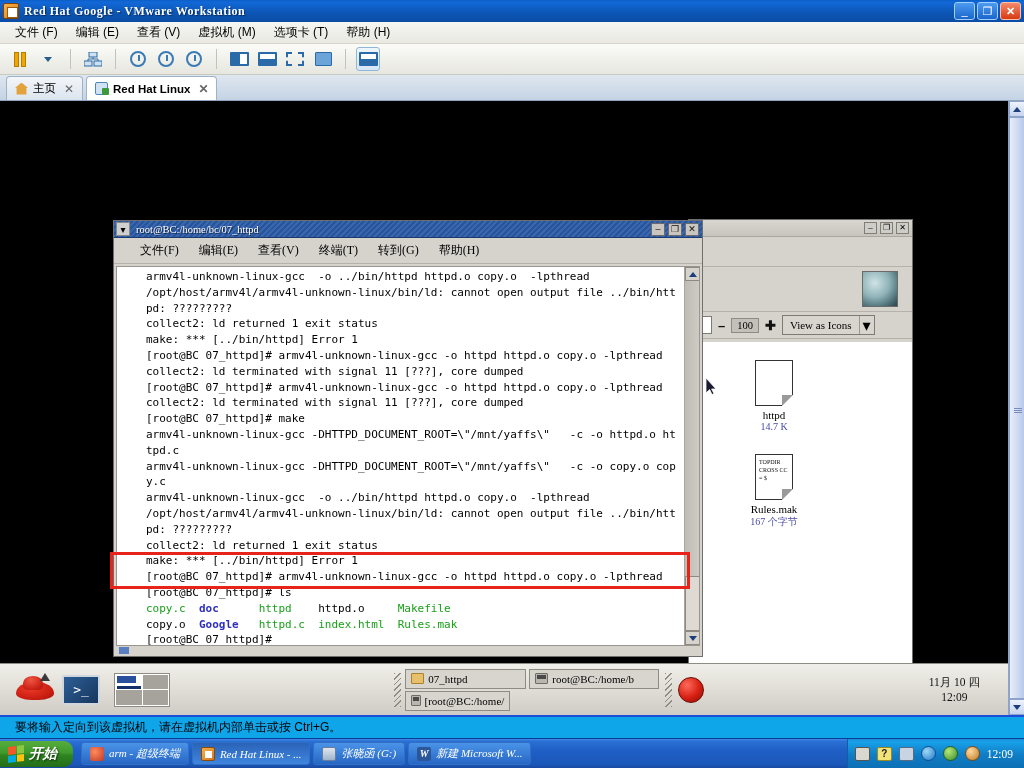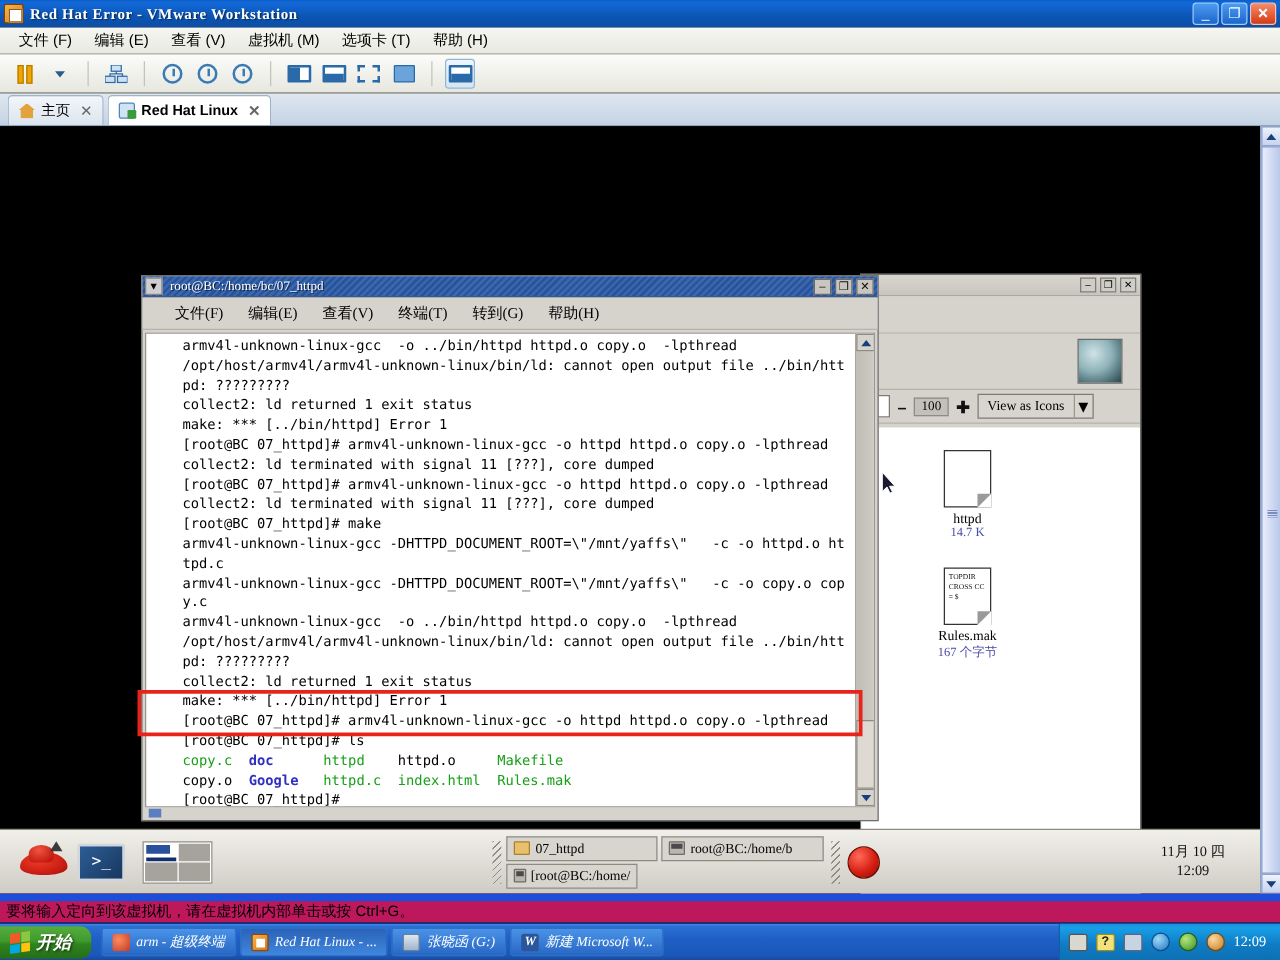--- a/index.html
+++ b/index.html
@@ -222,22 +222,22 @@
   .gdivider2{ width:7px; height:34px; margin-left:6px;
     background:repeating-linear-gradient(135deg,#8e8b85 0 1px, transparent 1px 4px);}
   .shutdown{ width:26px;height:26px;margin-left:6px;border-radius:50%;
     background:radial-gradient(circle at 34% 30%, #ff6a5a 0%, #d61f12 55%, #8b0d05 100%);
     border:1px solid #6b0c06;}
   .gclock{ margin-left:auto; margin-right:28px; text-align:center; font-size:11.5px;
     font-family:"Liberation Serif",serif; color:#111; line-height:15px;}
 
   
   .vm-status{ position:absolute; left:0; top:715px; width:1024px; height:23px;
-    background:#be185d; border-top:6px solid #1d4ed8; display:flex; align-items:center;
-    padding-left:5px; font-size:12px; color:#000;}
+    background:#0ea5e9; border-top:2px solid #1d4ed8; display:flex; align-items:center;
+    padding-left:15px; font-size:12px; color:#000;}
 
   
   .xp-taskbar{ position:absolute; left:0; bottom:0; width:1024px; height:30px;
     background: linear-gradient(to bottom,#3f8aea 0%,#2a6fd4 8%, #1f5fc6 40%, #1b57b8 88%, #1849a0 100%);
     border-top:1px solid #0b3e92; display:flex; align-items:center;}
   .xp-start{ height:26px; margin-left:0; padding:0 16px 0 8px; display:flex; align-items:center; gap:5px;
     background: linear-gradient(to bottom,#57ad3e 0%,#3f9a2c 45%,#2f8420 55%,#256d18 100%);
     border-radius:0 9px 9px 0; color:#fff; font-weight:bold; font-style:italic;
     font-size:14px; text-shadow:1px 1px 2px rgba(0,0,0,.6); font-family:"Liberation Serif",serif;}
   .xp-flag{ width:16px;height:16px; display:grid;grid-template-columns:1fr 1fr;grid-template-rows:1fr 1fr;
@@ -274,21 +274,21 @@
     background:radial-gradient(circle at 35% 32%,#ffd9a0,#c0791e); border:1px solid #7a4a10;}
   .xp-clock{ font-size:11.5px; color:#fff; font-family:"Liberation Serif",serif; padding-right:4px;}
 </style>
 </head>
 <body>
 
 <div id="root">
 
   <div class="vm-titlebar">
     <div class="vm-title-icon"></div>
-    <span class="vm-title-text">Red Hat Error - VMware Workstation</span>
+    <span class="vm-title-text">Red Hat Google - VMware Workstation</span>
     <div class="vm-winbtns">
       <div class="wbtn">
           <i>_</i>
         </div>
       <div class="wbtn">
           <i>❐</i>
         </div>
       <div class="wbtn close">
           <i>✕</i>
         </div>

